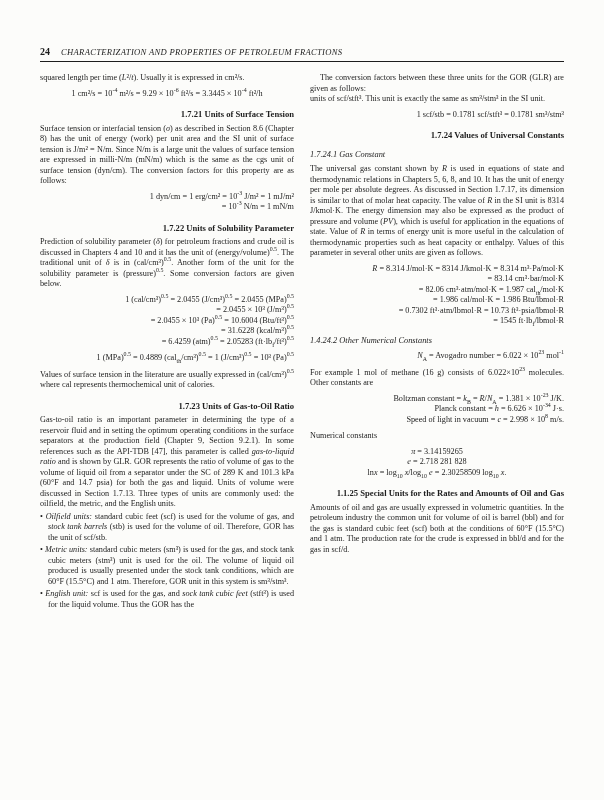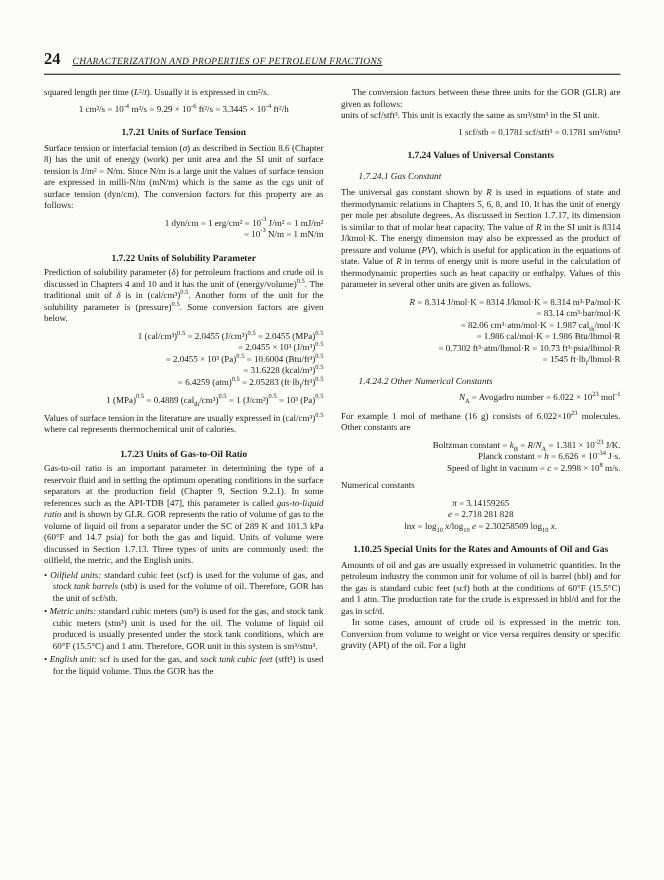--- a/index.html
+++ b/index.html
@@ -15,28 +15,28 @@
     color: var(--ink, #1d1d1d);
     padding: 46px 40px 24px 40px;
     box-sizing: border-box;
     overflow: hidden;
   }
   .header {
     display: flex; align-items: baseline; gap: 11px;
     border-bottom: 1px solid var(--ink, #1d1d1d);
     padding-bottom: 4px;
   }
-  .page-number { font-weight: bold; font-size: 15px; font-family: Liberation Serif, serif; }
-  .running-title { font-style: italic; font-size: 8.6px; letter-spacing: 0.3px; text-decoration: underline; }
+  .page-number { font-weight: bold; font-size: 10px; font-family: Liberation Serif, serif; }
+  .running-title { font-style: italic; font-size: 8.6px; letter-spacing: 0.3px; }
   .columns { display: flex; gap: 16px; margin-top: 11px; }
   .col { width: 254px; font-size: 8.2px; line-height: 10.5px; text-align: justify; }
   .p { margin: 0; }
   .p.indent { text-indent: 10px; }
-  .h2 { font-weight: bold; font-size: 8.6px; line-height: 10.5px; margin: 10px 0 4px; text-align: center; }
-  .h3 { font-style: italic; font-size: 8.4px; margin: 9px 16px 4px; text-align: left; }
+  .h2 { font-weight: bold; font-size: 8.6px; line-height: 10.5px; margin: 10px 0 4px; text-align: right; }
+  .h3 { font-style: italic; font-size: 8.4px; margin: 9px 0 4px; text-align: left; }
   .eq { margin: 5px 0 6px; }
   .eq .line { text-align: right; }
   .eq.center .line { text-align: center; }
   .eq.a .line { padding-left: 22px; }
   .eq.a .line.cont { padding-left: 52px; }
   .eq.r .line.cont { padding-left: 36px; }
   .eq.r2 .line.cont { padding-left: 13px; }
   .eq.ind .line { padding-left: 28px; }
   .eq.ind2 .line { padding-left: 14px; }
   .bullet { padding-left: 8px; text-indent: -8px; margin-top: 2px; }
@@ -107,18 +107,17 @@
           <div class="line">Boltzman constant = <i>k</i><sub>B</sub> = <i>R</i>/<i>N</i><sub>A</sub> = 1.381 × 10<sup>-23</sup> J/K.</div>
           <div class="line cont">Planck constant = <i>h</i> = 6.626 × 10<sup>-34</sup> J·s.</div>
           <div class="line cont">Speed of light in vacuum = <i>c</i> = 2.998 × 10<sup>8</sup> m/s.</div>
         </div>
         <div class="p">Numerical constants</div>
         <div class="eq center">
           <div class="line"><i>π</i> = 3.14159265</div>
           <div class="line cont"><i>e</i> = 2.718 281 828</div>
           <div class="line cont">ln<i>x</i> = log<sub>10</sub> <i>x</i>/log<sub>10</sub> <i>e</i> = 2.30258509 log<sub>10</sub> <i>x</i>.</div>
         </div>
-        <div class="h2">1.10.25 Special Units for the Rates and Amounts of Oil and Gas</div>
+        <div class="h2">1.1.25 Special Units for the Rates and Amounts of Oil and Gas</div>
         <div class="p">Amounts of oil and gas are usually expressed in volumetric quantities. In the petroleum industry the common unit for volume of oil is barrel (bbl) and for the gas is standard cubic feet (scf) both at the conditions of 60°F (15.5°C) and 1 atm. The production rate for the crude is expressed in bbl/d and for the gas in scf/d.</div>
-        <div class="p indent">In some cases, amount of crude oil is expressed in the metric ton. Conversion from volume to weight or vice versa requires density or specific gravity (API) of the oil. For a light</div>
       </div>
   </div>
 </div>
 
 </body></html>

